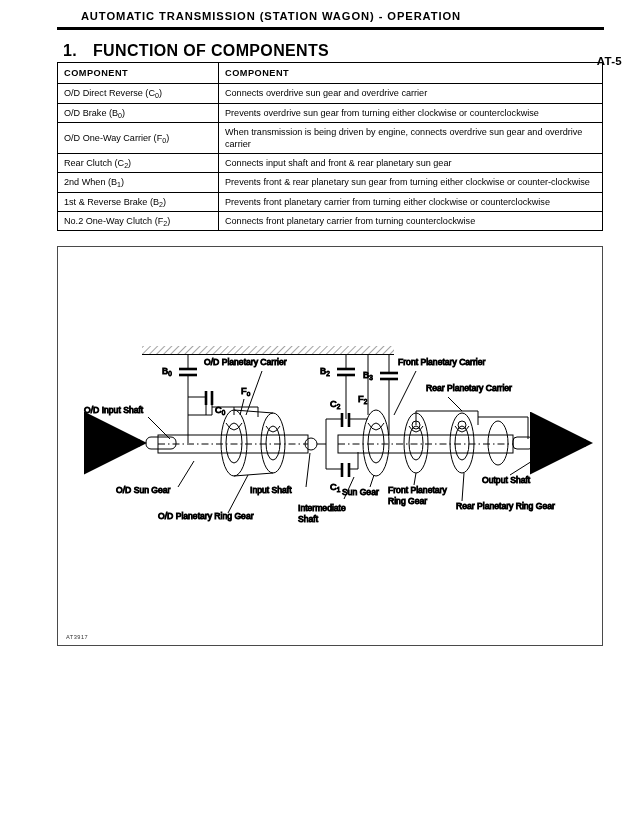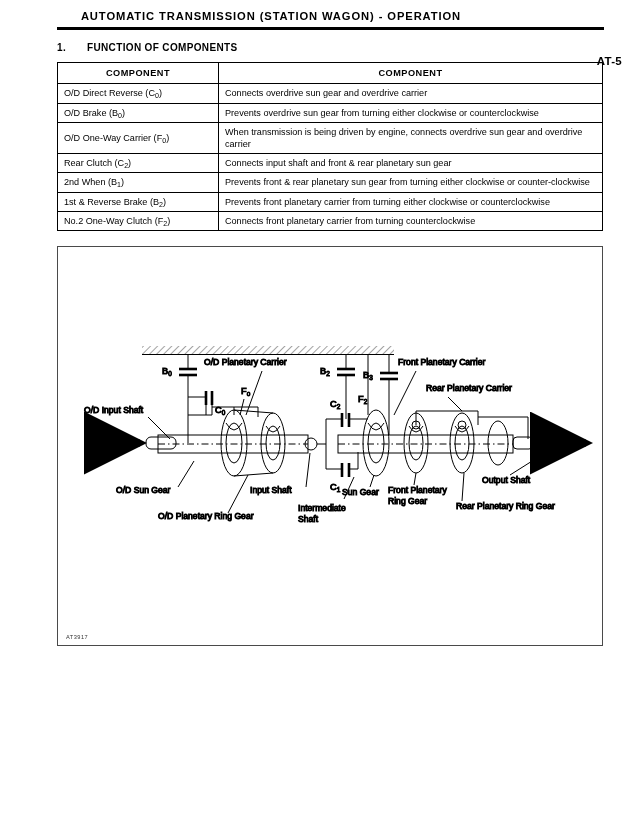--- a/index.html
+++ b/index.html
@@ -49,23 +49,23 @@
     left: 57px;
     top: 27px;
     width: 547px;
     height: 2.5px;
     background: #000;
   }
 
   
   .section-heading {
     position: absolute;
-    left: 57px;
+    left: 63px;
     top: 42px;
-    font-size: 10px;
+    font-size: 16px;
     font-weight: bold;
     letter-spacing: 0.35px;
     white-space: nowrap;
   }
   .section-heading .num { display: inline-block; width: 30px; }
 
   
   .comp-table {
     position: absolute;
     left: 57px;
@@ -77,21 +77,20 @@
   .comp-table td, .comp-table th {
     border: 1px solid #000;
     font-size: 9.1px;
     font-weight: normal;
     padding: 3px 6px;
     vertical-align: middle;
     line-height: 1.32;
     text-align: left;
   }
   .comp-table th {
-    text-align: center;
     font-weight: bold;
     font-size: 9.2px;
     letter-spacing: 0.5px;
     padding: 4px 6px;
   }
   .col-comp { width: 148px; }
   .comp-table sub {
     font-size: 7.1px;
     vertical-align: baseline;
     position: relative;

